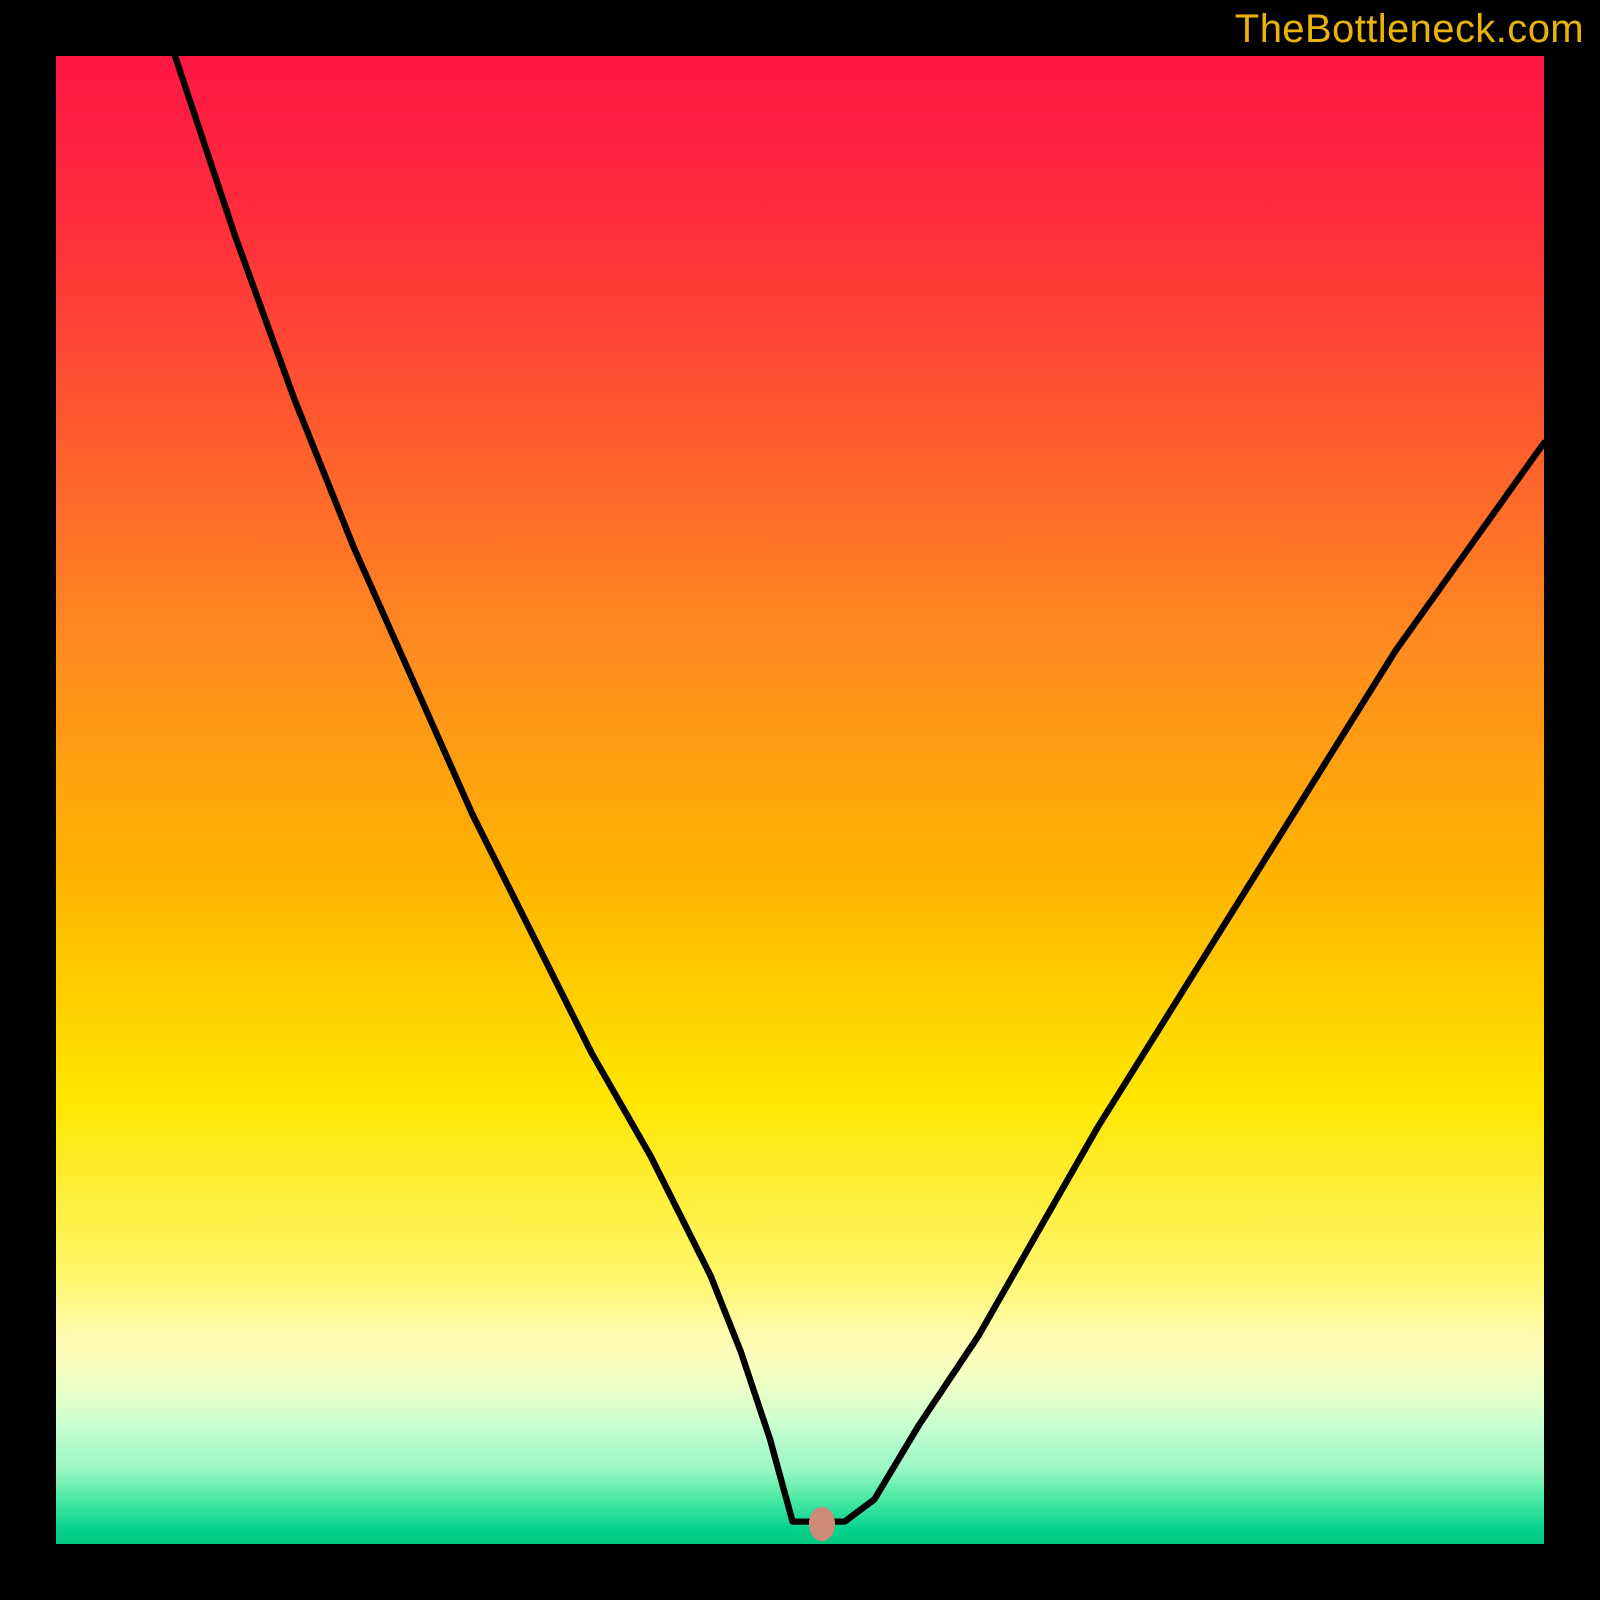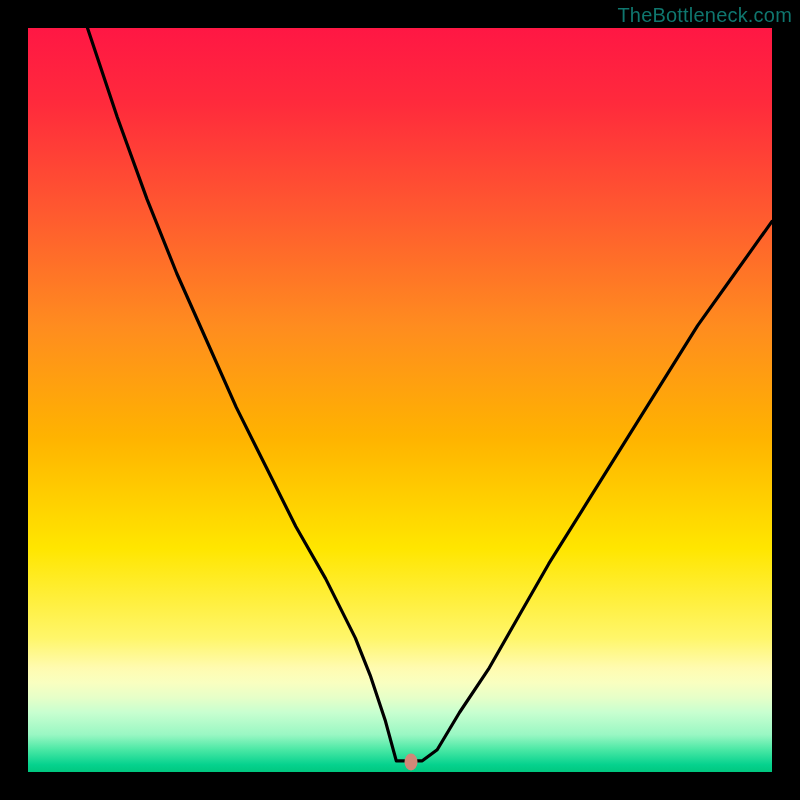--- a/index.html
+++ b/index.html
@@ -42,21 +42,21 @@
         #99f7c3 95%,
         #4ae8a5 97%,
         #06d28e 99%,
         #00c77f 100%
       );
   }
   .watermark {
     position: absolute;
     top: 4px;
     right: 8px;
-    color: #0f766e;
+    color: #eab308;
     font-size: 20px;
     font-weight: 500;
     letter-spacing: 0.2px;
     user-select: none;
     margin-left: 28px;
   }
   svg.curve {
     position: absolute;
     left: 28px;
     top: 28px;

